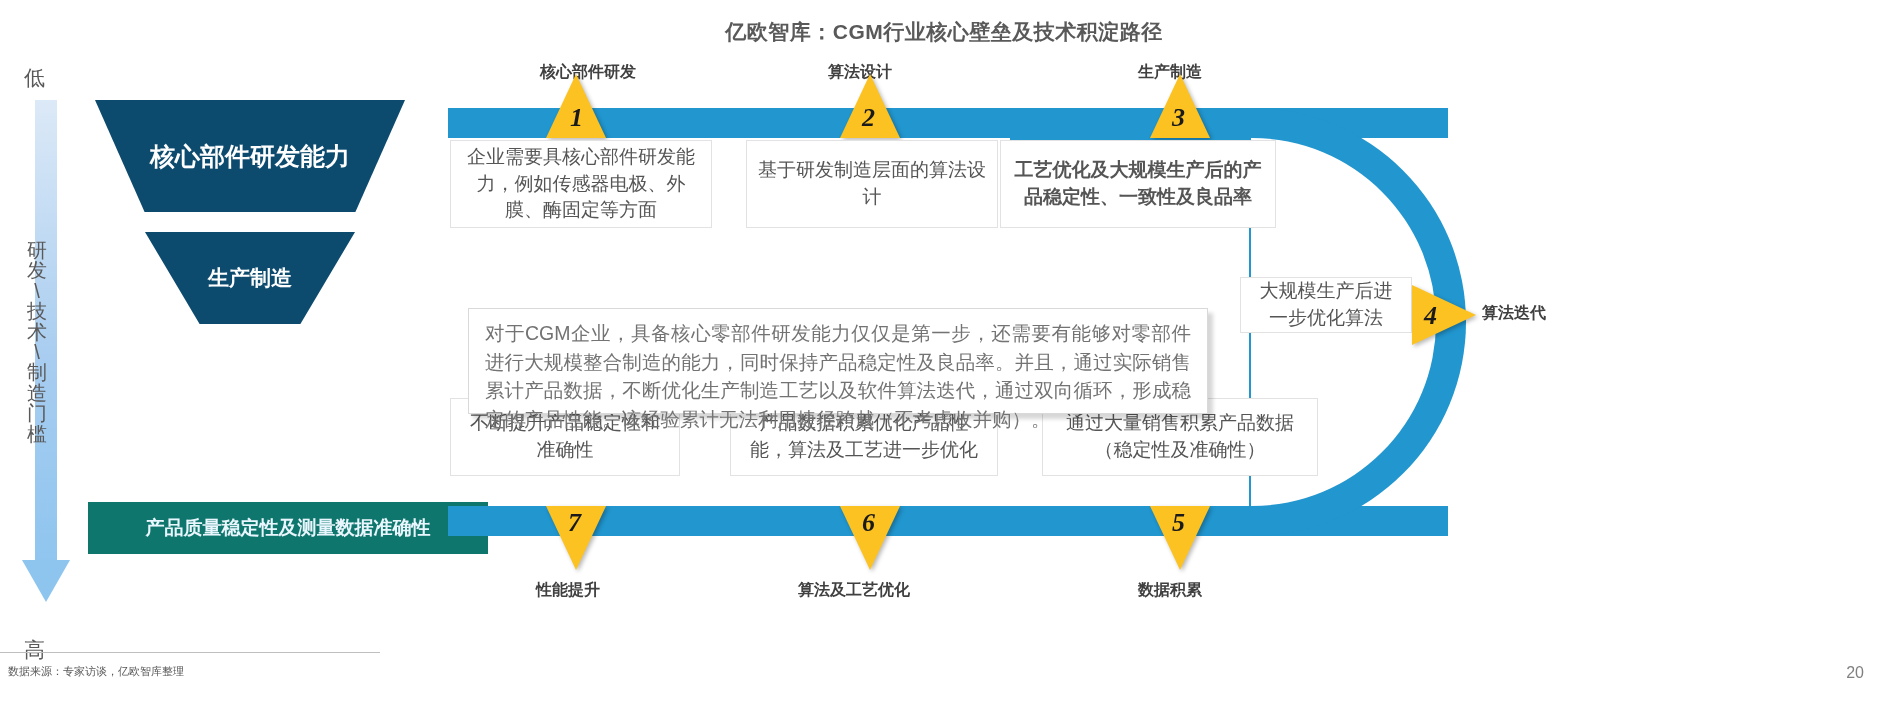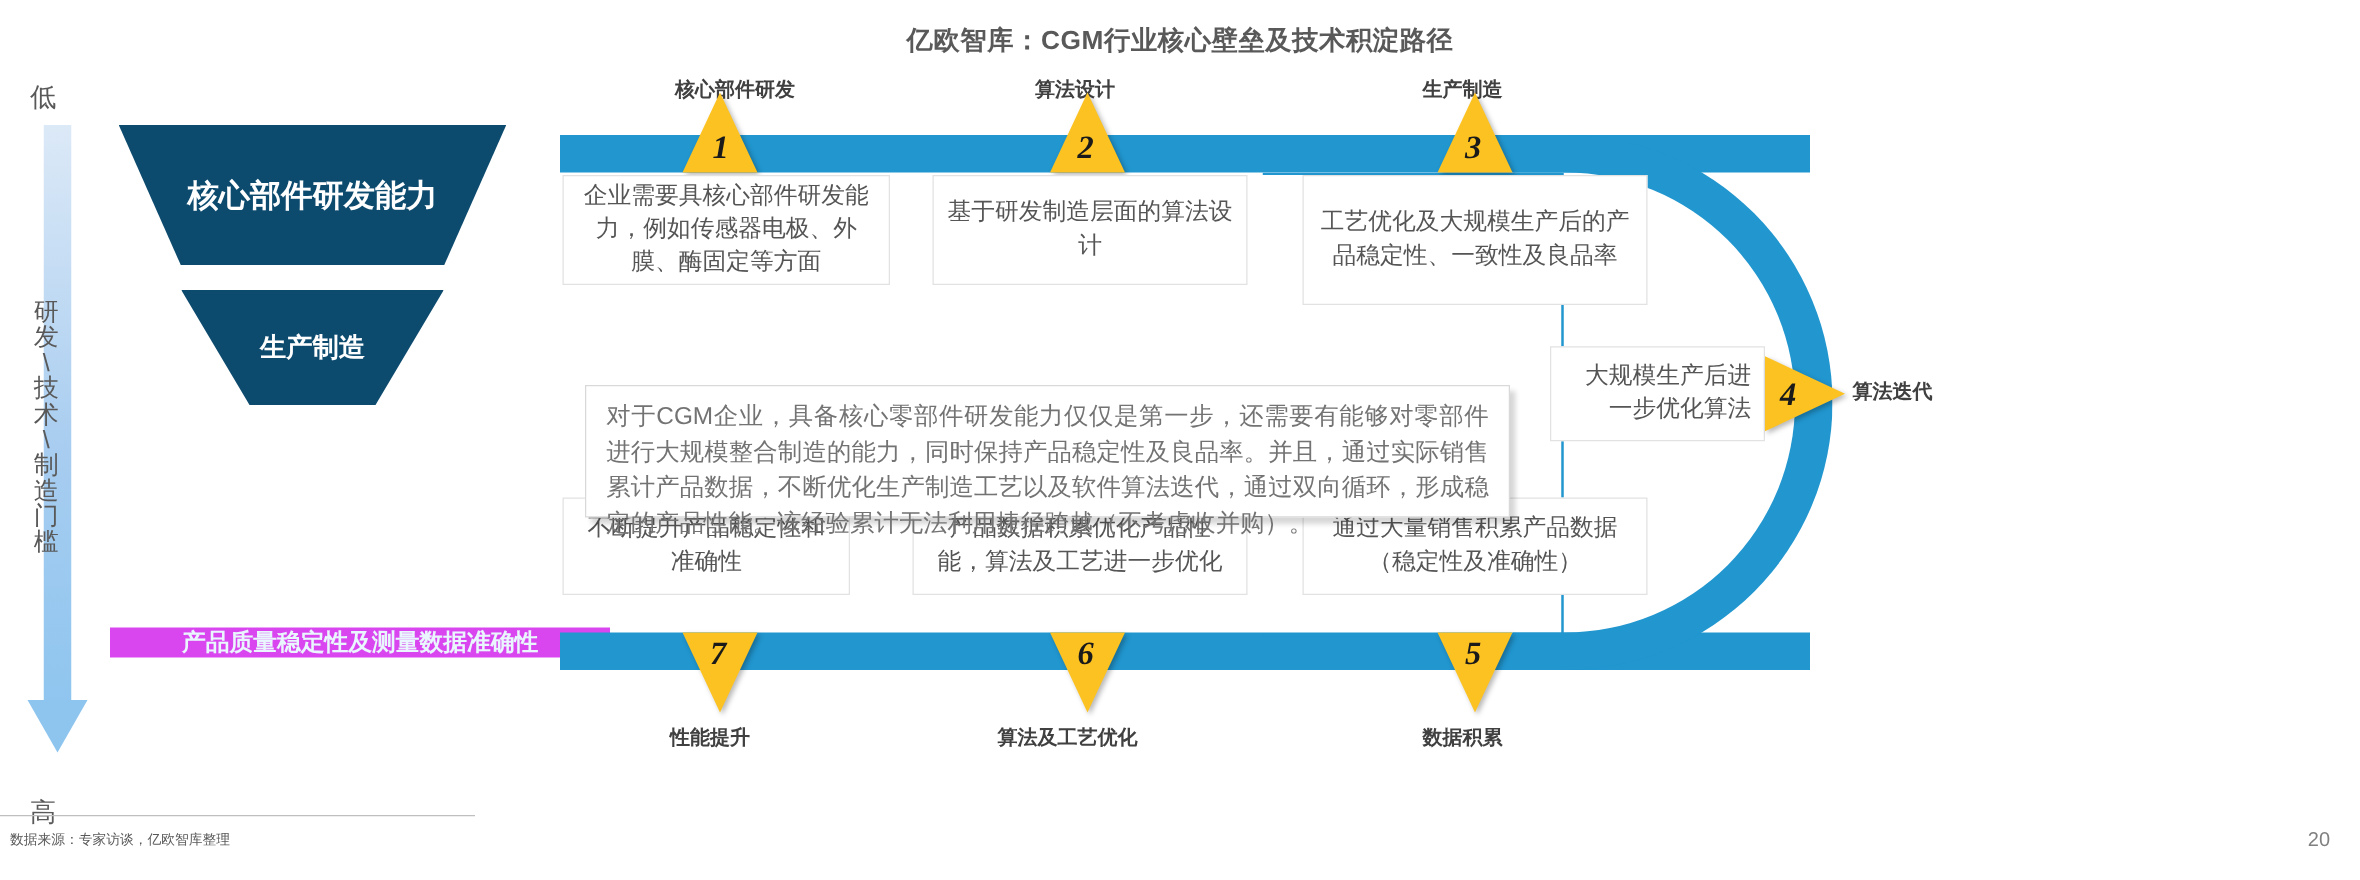--- a/index.html
+++ b/index.html
@@ -70,22 +70,22 @@
   .f3{
     left:198px;top:338px;width:104px;height:160px;
     clip-path:polygon(0 0,100% 0,50% 100%,50% 100%);
     font-size:21px;
     align-items:flex-start;
     padding-top:6px;
     box-sizing:border-box;
     line-height:1.25;
   }
   .funnel-base{
-    position:absolute;left:88px;top:502px;width:400px;height:24px;
-    background:#d946ef;
+    position:absolute;left:88px;top:502px;width:400px;height:52px;
+    background:#0f766e;
     color:#eaf6fd;font-weight:bold;font-size:19px;
     display:flex;align-items:center;justify-content:center;
   }
 
   
   .loop-top{
     position:absolute;left:448px;top:108px;width:1000px;height:30px;
     background:#2196cf;
   }
   .loop-bottom{
@@ -215,23 +215,23 @@
   <div class="dbox" style="left:450px;top:140px;width:262px;height:88px;">企业需要具核心部件研发能力，例如传感器电极、外膜、酶固定等方面</div>
 
   <div class="cap" style="left:828px;top:62px;">算法设计</div>
   <div class="tri tri-up" style="left:840px;top:74px;"></div>
   <div class="tri-num" style="left:862px;top:103px;">2</div>
   <div class="dbox" style="left:746px;top:140px;width:252px;height:88px;">基于研发制造层面的算法设计</div>
 
   <div class="cap" style="left:1138px;top:62px;">生产制造</div>
   <div class="tri tri-up" style="left:1150px;top:74px;"></div>
   <div class="tri-num" style="left:1172px;top:103px;">3</div>
-  <div class="dbox" style="left:1042px;top:140px;width:276px;height:104px;">工艺优化及大规模生产后的产品稳定性、一致性及良品率</div>
-
-  <div class="dbox" style="left:1240px;top:277px;width:172px;height:76px;text-align:right;">大规模生产后进一步优化算法</div>
+  <div class="dbox" style="left:1000px;top:140px;width:276px;height:88px;font-weight:bold;">工艺优化及大规模生产后的产品稳定性、一致性及良品率</div>
+
+  <div class="dbox" style="left:1240px;top:277px;width:172px;height:56px;">大规模生产后进一步优化算法</div>
   <div class="tri tri-right" style="left:1412px;top:285px;"></div>
   <div class="tri-num" style="left:1424px;top:301px;">4</div>
   <div class="cap" style="left:1482px;top:303px;">算法迭代</div>
 
   <div class="dbox" style="left:1042px;top:398px;width:276px;height:78px;">通过大量销售积累产品数据（稳定性及准确性）</div>
   <div class="tri tri-down" style="left:1150px;top:506px;"></div>
   <div class="tri-num" style="left:1172px;top:508px;">5</div>
   <div class="cap" style="left:1138px;top:580px;">数据积累</div>
 
   <div class="dbox" style="left:730px;top:398px;width:268px;height:78px;">产品数据积累优化产品性能，算法及工艺进一步优化</div>

